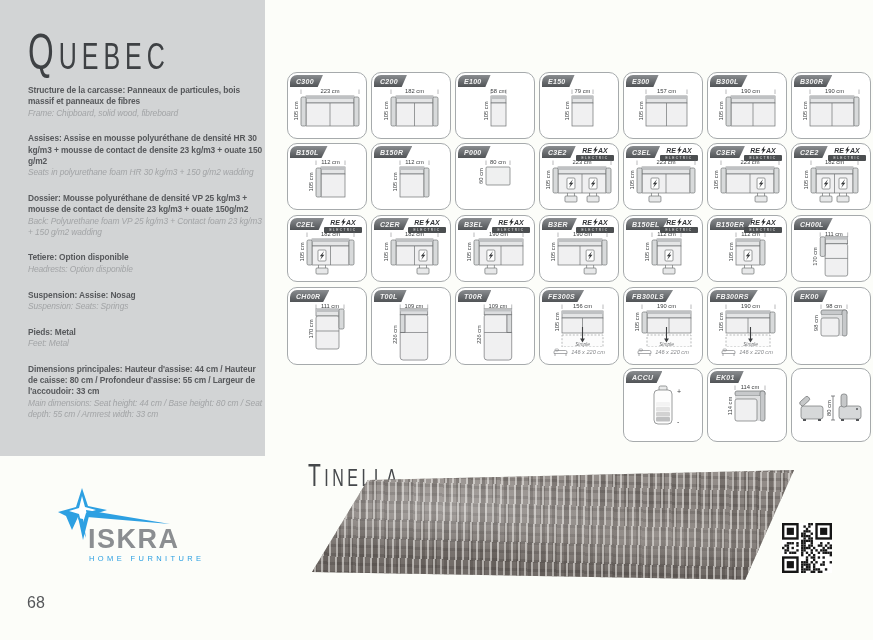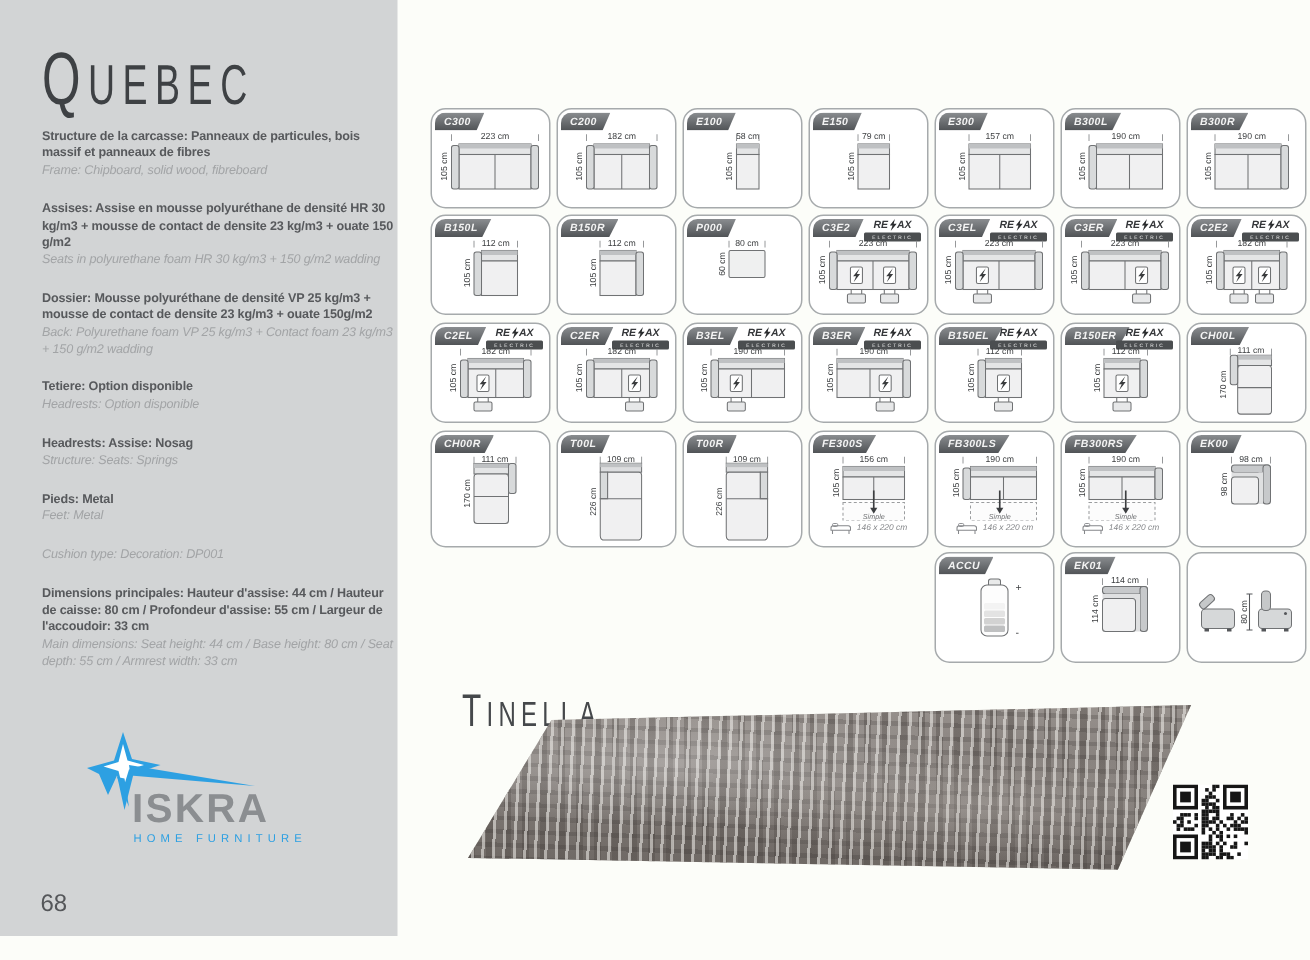--- a/index.html
+++ b/index.html
@@ -1,21 +1,21 @@
 <!DOCTYPE html>
 <html><head>
 <meta charset="utf-8">
 <style>
   html,body{margin:0;padding:0;}
   body{
     width:873px;height:640px;position:relative;overflow:hidden;
     background:#fcfdf9;
     font-family:"Liberation Sans", sans-serif;
   }
-  .sidebar{position:absolute;left:0;top:0;width:265px;height:624px;background:#d2d4d5;}
+  .sidebar{position:absolute;left:0;top:0;width:265px;height:456px;background:#d2d4d5;}
   .title{
     position:absolute;left:28px;top:24px;margin:0;
     font-size:25px;font-weight:400;color:#3e4144;
     letter-spacing:5px;text-transform:uppercase;
     transform:scaleY(1.5);transform-origin:left top;
   }
   .title::first-letter{font-size:33px;}
   .specs{position:absolute;left:28px;top:70px;width:238px;}
   .spec{margin-bottom:13px;margin-top:15px;}
   .fr{font-size:8.4px;line-height:1.34;color:#57595c;font-weight:700;letter-spacing:-0.1px;}
@@ -78,29 +78,28 @@
       </div>
       <div class="spec">
         <div class="fr">Dossier: Mousse polyuréthane de densité VP 25 kg/m3 + mousse de contact de densite 23 kg/m3 + ouate 150g/m2</div>
         <div class="en">Back: Polyurethane foam VP 25 kg/m3 + Contact foam 23 kg/m3 + 150 g/m2 wadding</div>
       </div>
       <div class="spec">
         <div class="fr">Tetiere: Option disponible</div>
         <div class="en">Headrests: Option disponible</div>
       </div>
       <div class="spec">
-        <div class="fr">Headrests: Assise:  Nosag</div>
-        <div class="en">Structure: Seats: Springs</div>
+        <div class="fr">Suspension: Assise:  Nosag</div>
+        <div class="en">Suspension: Seats: Springs</div>
       </div>
       <div class="spec">
         <div class="fr">Pieds: Metal</div>
         <div class="en">Feet: Metal</div>
       </div>
       <div class="spec">
-        <div class="en">Cushion type: Decoration: DP001</div>
       </div>
       <div class="spec">
         <div class="fr">Dimensions principales: Hauteur d'assise: 44 cm / Hauteur de caisse: 80 cm / Profondeur d'assise: 55 cm / Largeur de l'accoudoir: 33 cm</div>
         <div class="en">Main dimensions: Seat height: 44 cm / Base height: 80 cm /  Seat depth: 55 cm / Armrest width: 33 cm</div>
       </div>
     </div>
   <div class="logo">
     <svg width="160" height="90" viewBox="0 0 160 90">
       <g>
         <path d="M30,2 L36,20 L55,24 L37,30 L31,54 L26,31 L20,44 L14,30 L6,26 L24,21 Z" fill="#2da0e2"></path>

